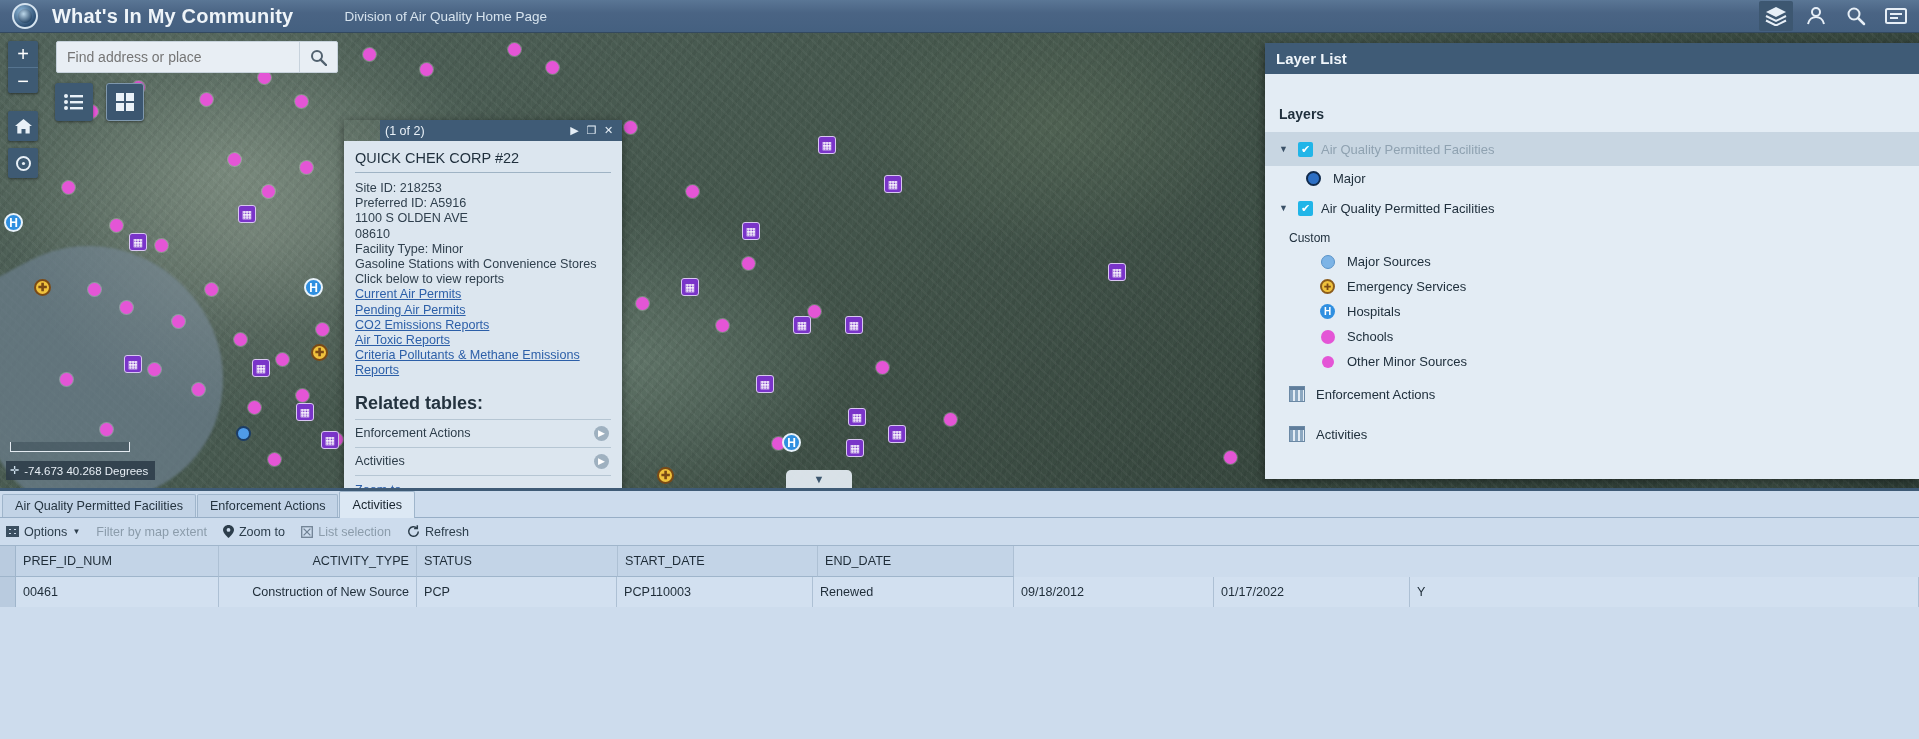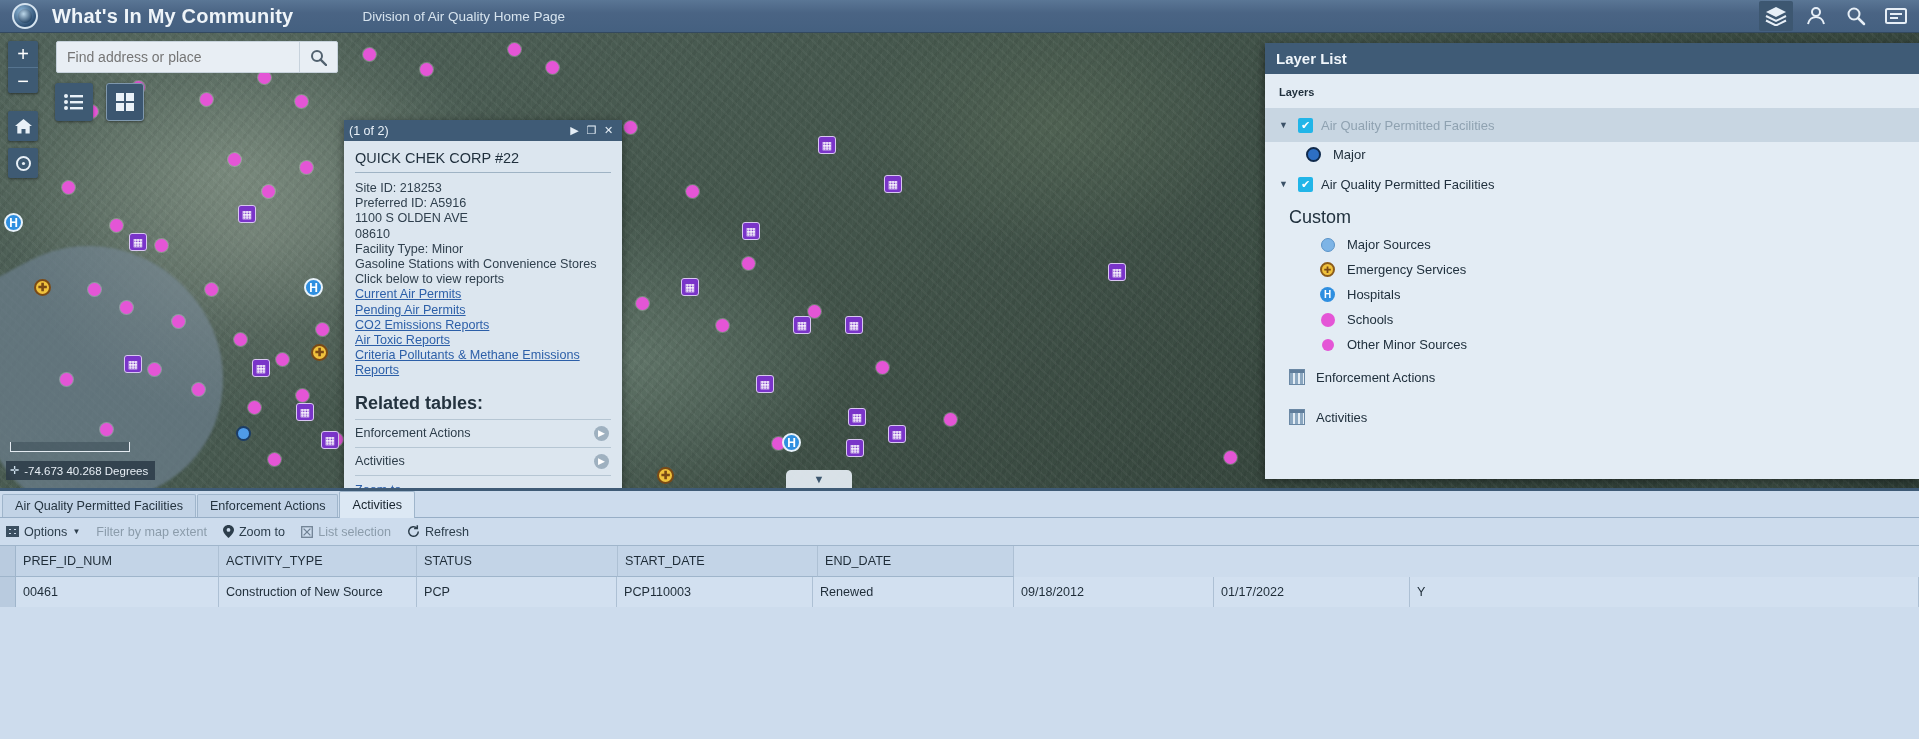--- a/index.html
+++ b/index.html
@@ -30,21 +30,21 @@
     content: ""; position: absolute; inset: 4px;
     border-radius: 50%;
     background: radial-gradient(circle at 40% 35%, #bcd7ea, #1e3e60 80%);
   }
   .app-title {
     margin-left: 14px;
     color: #eef4f9; font-size: 20px; font-weight: bold;
     letter-spacing: .2px; white-space: nowrap;
   }
   .sub-title {
-    margin-left: 69px;
+    margin-left: 51px;
     color: #d6e3ee; font-size: 13.5px; white-space: nowrap;
   }
   .header-tools {
     margin-left: auto; display: flex; align-items: center; gap: 6px;
     padding-right: 6px; height: 100%;
   }
   .htool {
     width: 34px; height: 30px;
     display: flex; align-items: center; justify-content: center;
     color: #e7eff7;
@@ -185,20 +185,21 @@
   
   .popup {
     position: absolute; left: 344px; top: 87px; width: 278px;
     box-shadow: 0 2px 9px rgba(0,0,0,.45);
     z-index: 40;
   }
   .popup-head {
     height: 21px; background: #3f5b76; color: #e9f1f8;
     display: flex; align-items: center; padding: 0 5px;
     font-size: 12.5px;
+    margin-left: 36px;
   }
   .popup-head .ph-title { flex: 1; }
   .popup-head .ph-ico {
     width: 17px; text-align: center; font-size: 11px; color: #e5eef6;
   }
   .popup-body {
     background: #dce6ef; padding: 9px 11px 8px 11px;
     color: #2d3d4a;
   }
   .popup-title {
@@ -234,37 +235,37 @@
     position: absolute; right: 0; top: 43px; width: 654px; height: 436px;
     background: #e3ecf4; box-shadow: -2px 2px 8px rgba(0,0,0,.4);
     z-index: 45;
   }
   .ll-head {
     height: 31px; background: #3f5b76; color: #f0f6fb;
     display: flex; align-items: center; padding-left: 11px;
     font-size: 15px; font-weight: bold;
   }
   .ll-sub {
-    padding: 12px 0 10px 14px; font-size: 11px; color: #1f2f3c; font-weight: bold;
+    padding: 32px 0 10px 14px; font-size: 14px; color: #1f2f3c; font-weight: bold;
   }
   .ll-row {
     display: flex; align-items: center; gap: 8px;
     height: 34px; padding-left: 14px; font-size: 13px; color: #20303d;
   }
   .ll-row.highlight { background: #c8d6e2; }
   .caret {
     width: 11px; color: #3b5167; font-size: 9px;
   }
   .chk {
     width: 15px; height: 15px; background: #21b5e8; border-radius: 2px;
     display: flex; align-items: center; justify-content: center;
     color: #fff; font-size: 11px; line-height: 1; flex: 0 0 auto;
   }
   .ll-label.faded { color: #8fa2b1; }
-  .ll-custom { padding: 6px 0 4px 24px; font-size: 18px; color: #20303d; }
+  .ll-custom { padding: 6px 0 4px 24px; font-size: 12px; color: #20303d; }
   .ll-leg {
     display: flex; align-items: center; gap: 11px;
     height: 25px; padding-left: 40px; font-size: 13px; color: #20303d;
   }
   .ll-leg.indent2 { padding-left: 54px; }
   .sym { width: 17px; display: flex; justify-content: center; flex: 0 0 auto; }
   .sym-major { width: 15px; height: 15px; border-radius: 50%; background: #2d6fc4; border: 2px solid #102a4c; }
   .sym-majsrc { width: 14px; height: 14px; border-radius: 50%; background: #7db4e6; border:1px solid #5a93c8; }
   .sym-emg { width: 15px; height: 15px; border-radius: 50%; background: #f0c23c; border:2px solid #8b5c1c;
              display:flex;align-items:center;justify-content:center; font-size:9px; color:#7a4a16;}
@@ -326,21 +327,21 @@
   .tgrid .th, .tgrid .td {
     font-size: 12.6px; color: #1e2c38;
     padding: 8px 7px; border-right: 1px solid #adc0d4;
     white-space: nowrap; overflow: hidden;
   }
   .tgrid .th { background: #c3d4e7; border-bottom: 1px solid #9fb5cb; }
   .tgrid .td { background: #d2e0f0; }
   .tgrid .gutter { width: 16px; flex: 0 0 16px; background: #b9cbdf; border-right: 1px solid #9fb5cb; }
   .c0 { width: 203px; flex: 0 0 203px; }
   .c1 { width: 200px; flex: 0 0 200px; }
-  .c2 { width: 198px; flex: 0 0 198px; }
+  .c2 { width: 198px; flex: 0 0 198px; text-align: right; }
   .c3 { width: 196px; flex: 0 0 196px; }
   .c4 { width: 201px; flex: 0 0 201px; }
   .c5 { width: 200px; flex: 0 0 200px; }
   .c6 { width: 196px; flex: 0 0 196px; }
   .c7 { flex: 1 1 auto; }
 </style>
 </head>
 <body>
 
 <div class="app">

